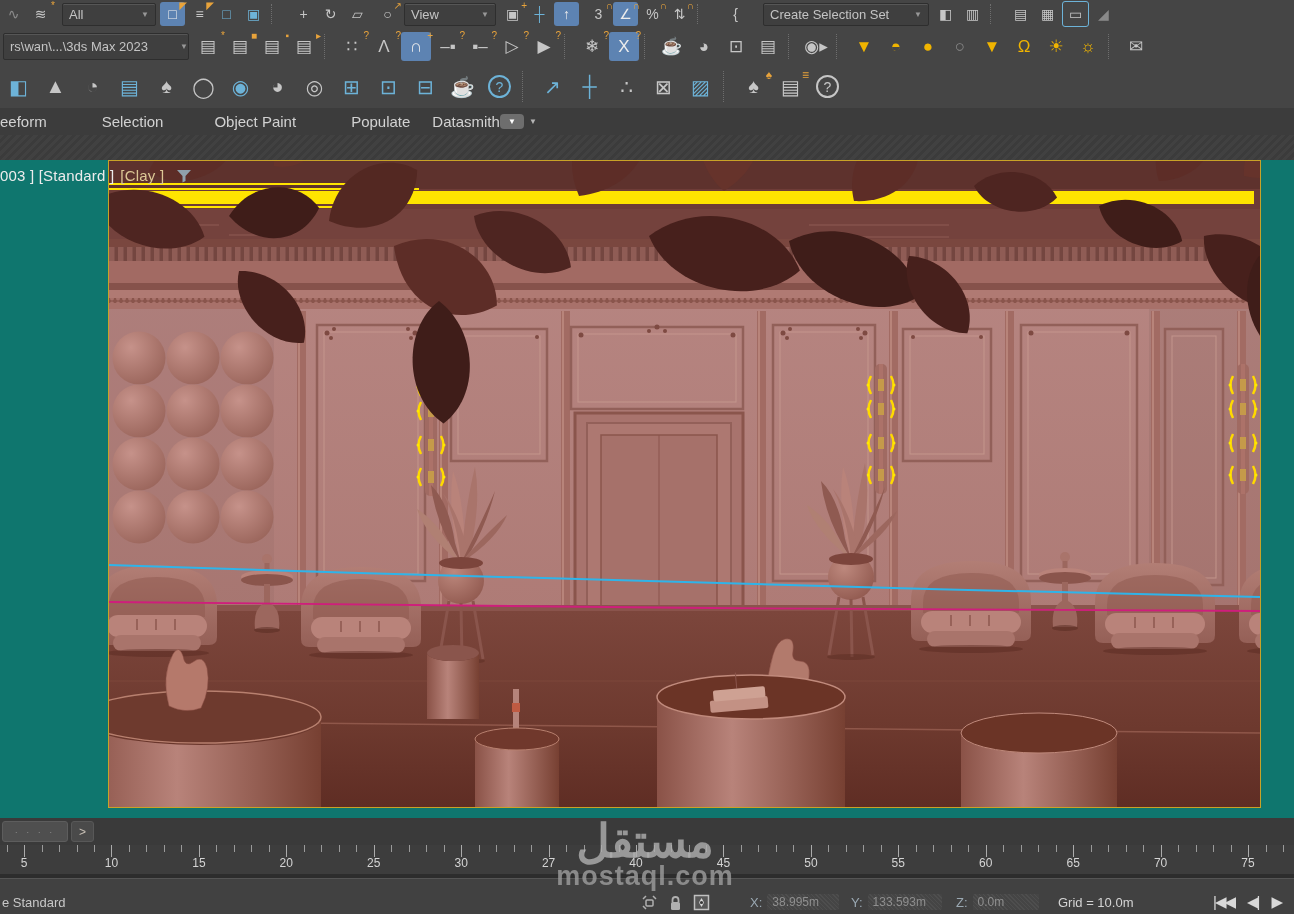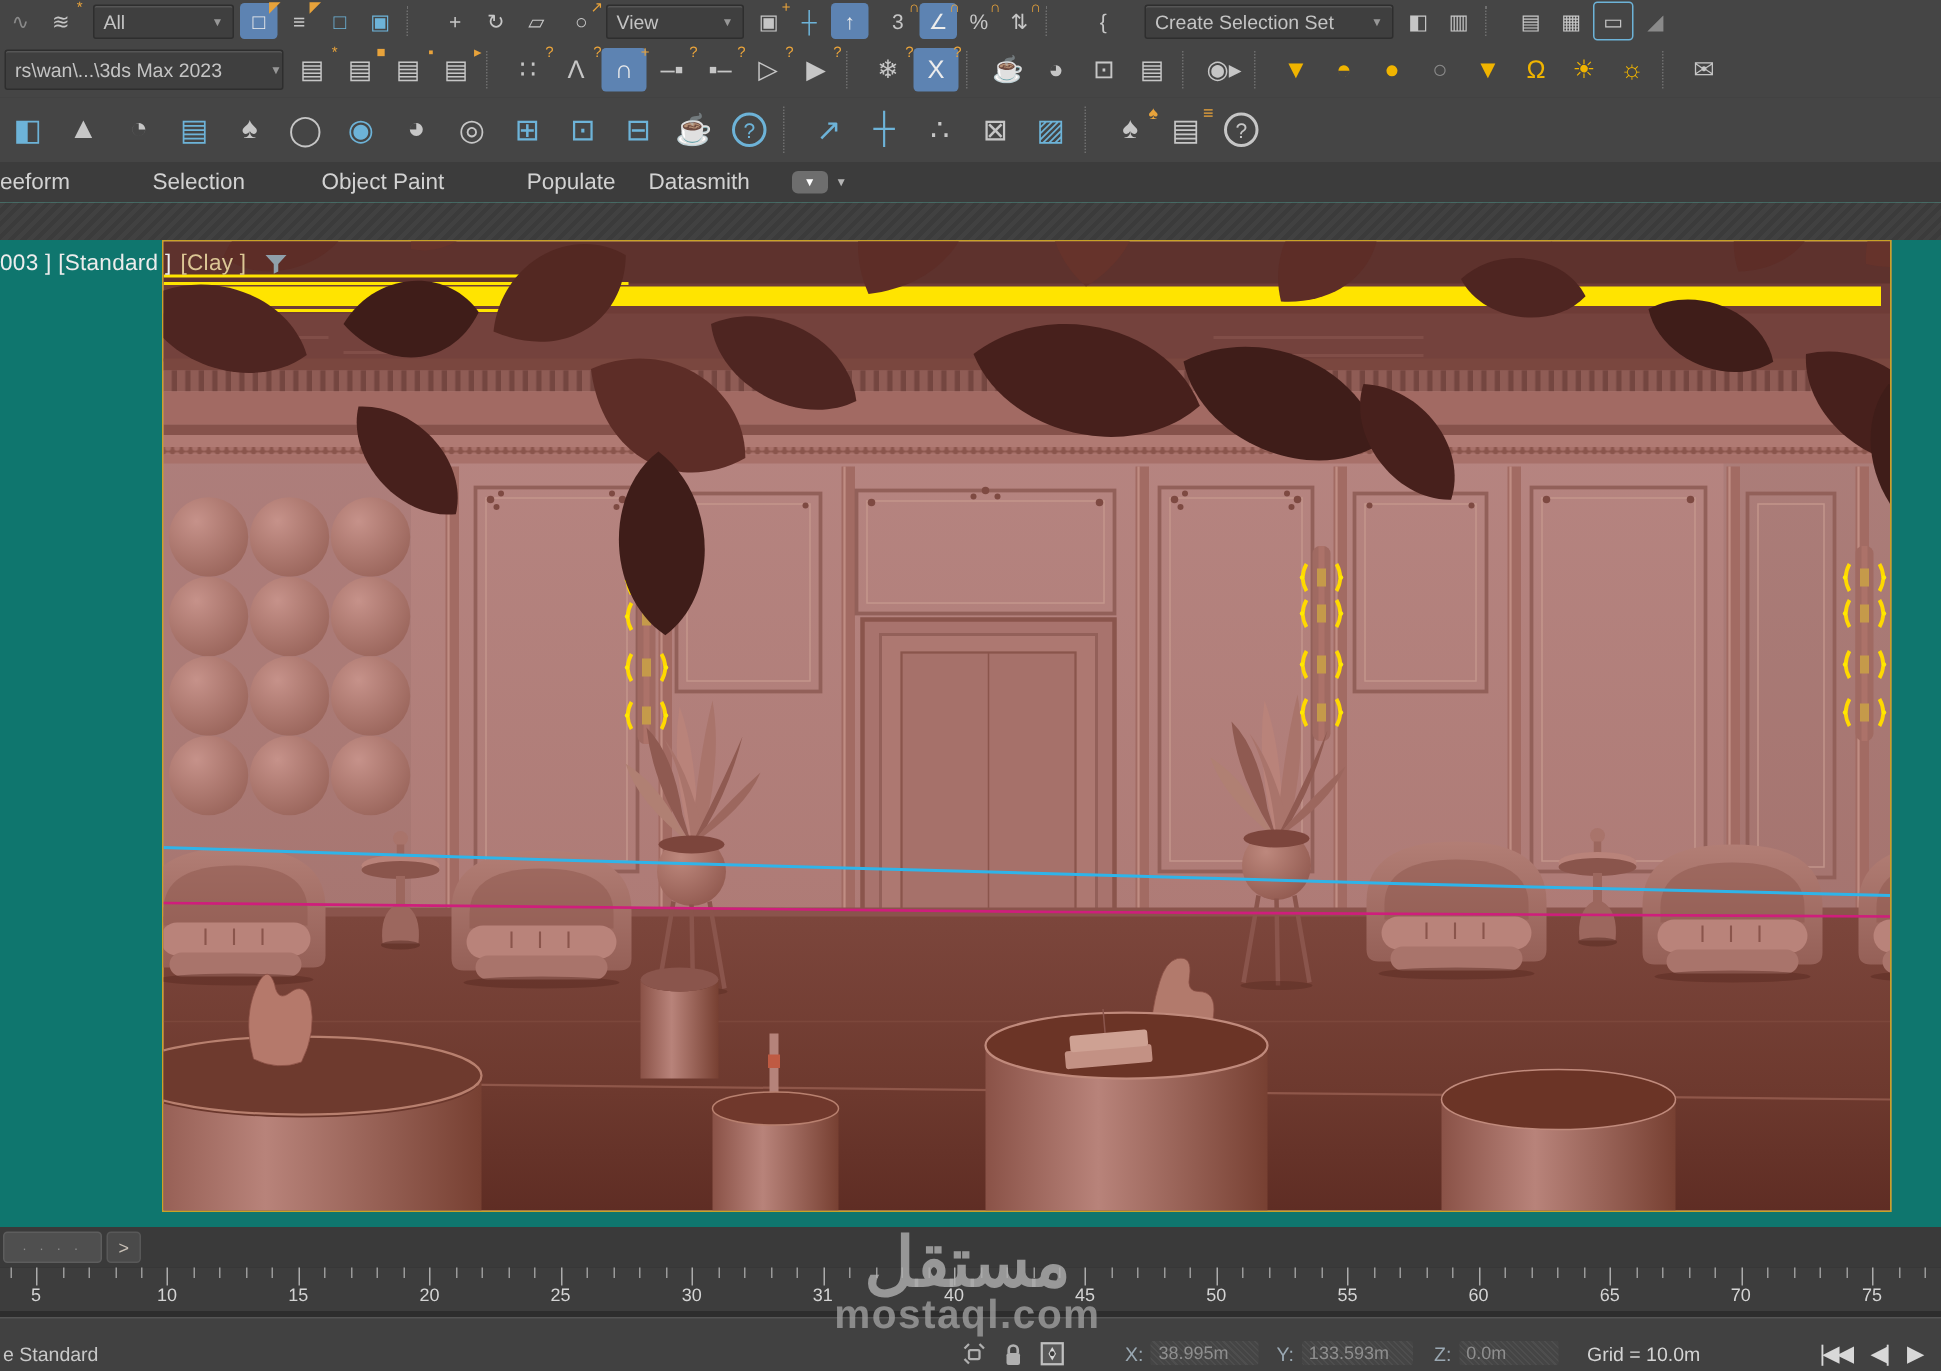--- a/index.html
+++ b/index.html
@@ -32,21 +32,21 @@
   #tb-row2 .dd{height:25px;}
   .dd .dd-arrow{margin-left:auto;color:#979797;font-size:8px;padding-left:8px;}
   
   #ribbon-tabs{position:absolute;top:108px;left:0;width:1294px;height:27px;background:#3c3c3c;
       display:flex;align-items:center;border-bottom:4px solid #5eead4;}
   .ribbon-tab{color:#d2d2d2;font-size:15px;flex:none;}
   .ribbon-tab:nth-child(1){margin-left:0;margin-right:55px;}
   .ribbon-tab:nth-child(2){margin-right:51px;}
   .ribbon-tab:nth-child(3){margin-right:55px;}
   .ribbon-tab:nth-child(4){margin-right:22px;}
-  .ribbon-tab:nth-child(5){margin-right:28px;text-align:center;}
+  .ribbon-tab:nth-child(5){text-align:center;}
   #ribbon-overflow{flex:none;display:flex;align-items:center;gap:5px;}
   #ribbon-overflow .chip{width:24px;height:15px;background:#6e6e6e;border-radius:4px;
       display:flex;align-items:center;justify-content:center;color:#fff;font-size:8px;}
   #ribbon-overflow .mini{color:#b5b5b5;font-size:8px;}
   #ribbon-strip{position:absolute;top:135px;left:0;width:1294px;height:25px;
       background:repeating-linear-gradient(135deg,#414141 0 3px,#3b3b3b 3px 6px);
       border-bottom:1px solid #2a2a2a;}
   
   #viewport-area{position:absolute;top:160px;left:0;width:1294px;height:658px;background:#0f766e;}
   #camera-view{position:absolute;left:108px;top:0;width:1151px;height:646px;
@@ -752,21 +752,21 @@
         <div class="tick" style="left: 1230.5px;"></div>
         <div class="tick major" style="left: 1248px;"></div>
         <div class="tick" style="left: 1265.5px;"></div>
         <div class="tick" style="left: 1283px;"></div>
         <div class="tick-label" style="left: 13px;">5</div>
         <div class="tick-label" style="left: 100.4px;">10</div>
         <div class="tick-label" style="left: 187.9px;">15</div>
         <div class="tick-label" style="left: 275.3px;">20</div>
         <div class="tick-label" style="left: 362.7px;">25</div>
         <div class="tick-label" style="left: 450.2px;">30</div>
-        <div class="tick-label" style="left: 537.6px;">31</div>
+        <div class="tick-label" style="left: 537.6px;">27</div>
         <div class="tick-label" style="left: 625px;">40</div>
         <div class="tick-label" style="left: 712.4px;">45</div>
         <div class="tick-label" style="left: 799.9px;">50</div>
         <div class="tick-label" style="left: 887.3px;">55</div>
         <div class="tick-label" style="left: 974.7px;">60</div>
         <div class="tick-label" style="left: 1062.2px;">65</div>
         <div class="tick-label" style="left: 1149.6px;">70</div>
         <div class="tick-label" style="left: 1237px;">75</div>
       </div>
     <div id="ruler-bottom"></div>

